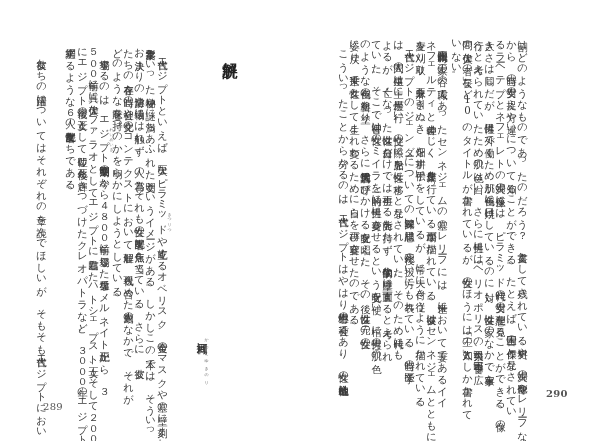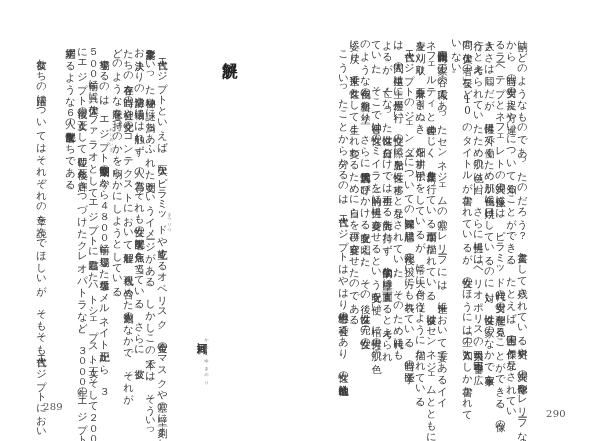--- a/index.html
+++ b/index.html
@@ -55,14 +55,14 @@
   <div class="col" style="left:126px; top:33px;">ネフェルティと仲睦まじく、農作業を行っている場面が描かれている。彼女はセンネジェムとともに小</div>
   <div class="col" style="left:115px; top:33px;">麦を刈り取り、亜麻を引きぬき、畑を耕す手伝いをしているが、常に夫に付き従うように描かれている。</div>
   <div class="col" style="left:104px; top:33px;">　古代エジプトのジェンダーについての興味深い思想は、死後の扱い方にも表れている。当時の医学で</div>
   <div class="col" style="left:93px; top:33px;">は、人間の生殖は主に男性が行い、性交の際に胎児を女性に移すと見なされていた。そのため時代にも</div>
   <div class="col" style="left:82px; top:33px;">よるが、亡くなった女性は自分だけでは再生する能力を持たず、生物学的な障壁に直面すると考えられ</div>
   <div class="col" style="left:71px; top:33px;">ていた。そこで神官は女性のミイラを一時的に男性に変身させるという呪文を使い、棺に男性の肌の色</div>
   <div class="col" style="left:60px; top:33px;">のような褐色の塗料を塗り、さらに男性代名詞で呼びかける呪文を唱えた。その後、女性は元の女性の</div>
   <div class="col" style="left:49px; top:33px;">姿に戻り、来世で女性として生まれ変わるために自らを再び変容させたのである。</div>
   <div class="col" style="left:38px; top:33px;">　こういったことから分かるのは、古代エジプトはやはり男性中心の社会であり、女性の社会的地位は</div>
 
-  <div class="folio" style="left:246px; top:408px;">290</div>
+  <div class="folio" style="left:246px; top:388px;font-weight:bold;">290</div>
 </div>
 
 </body></html>

